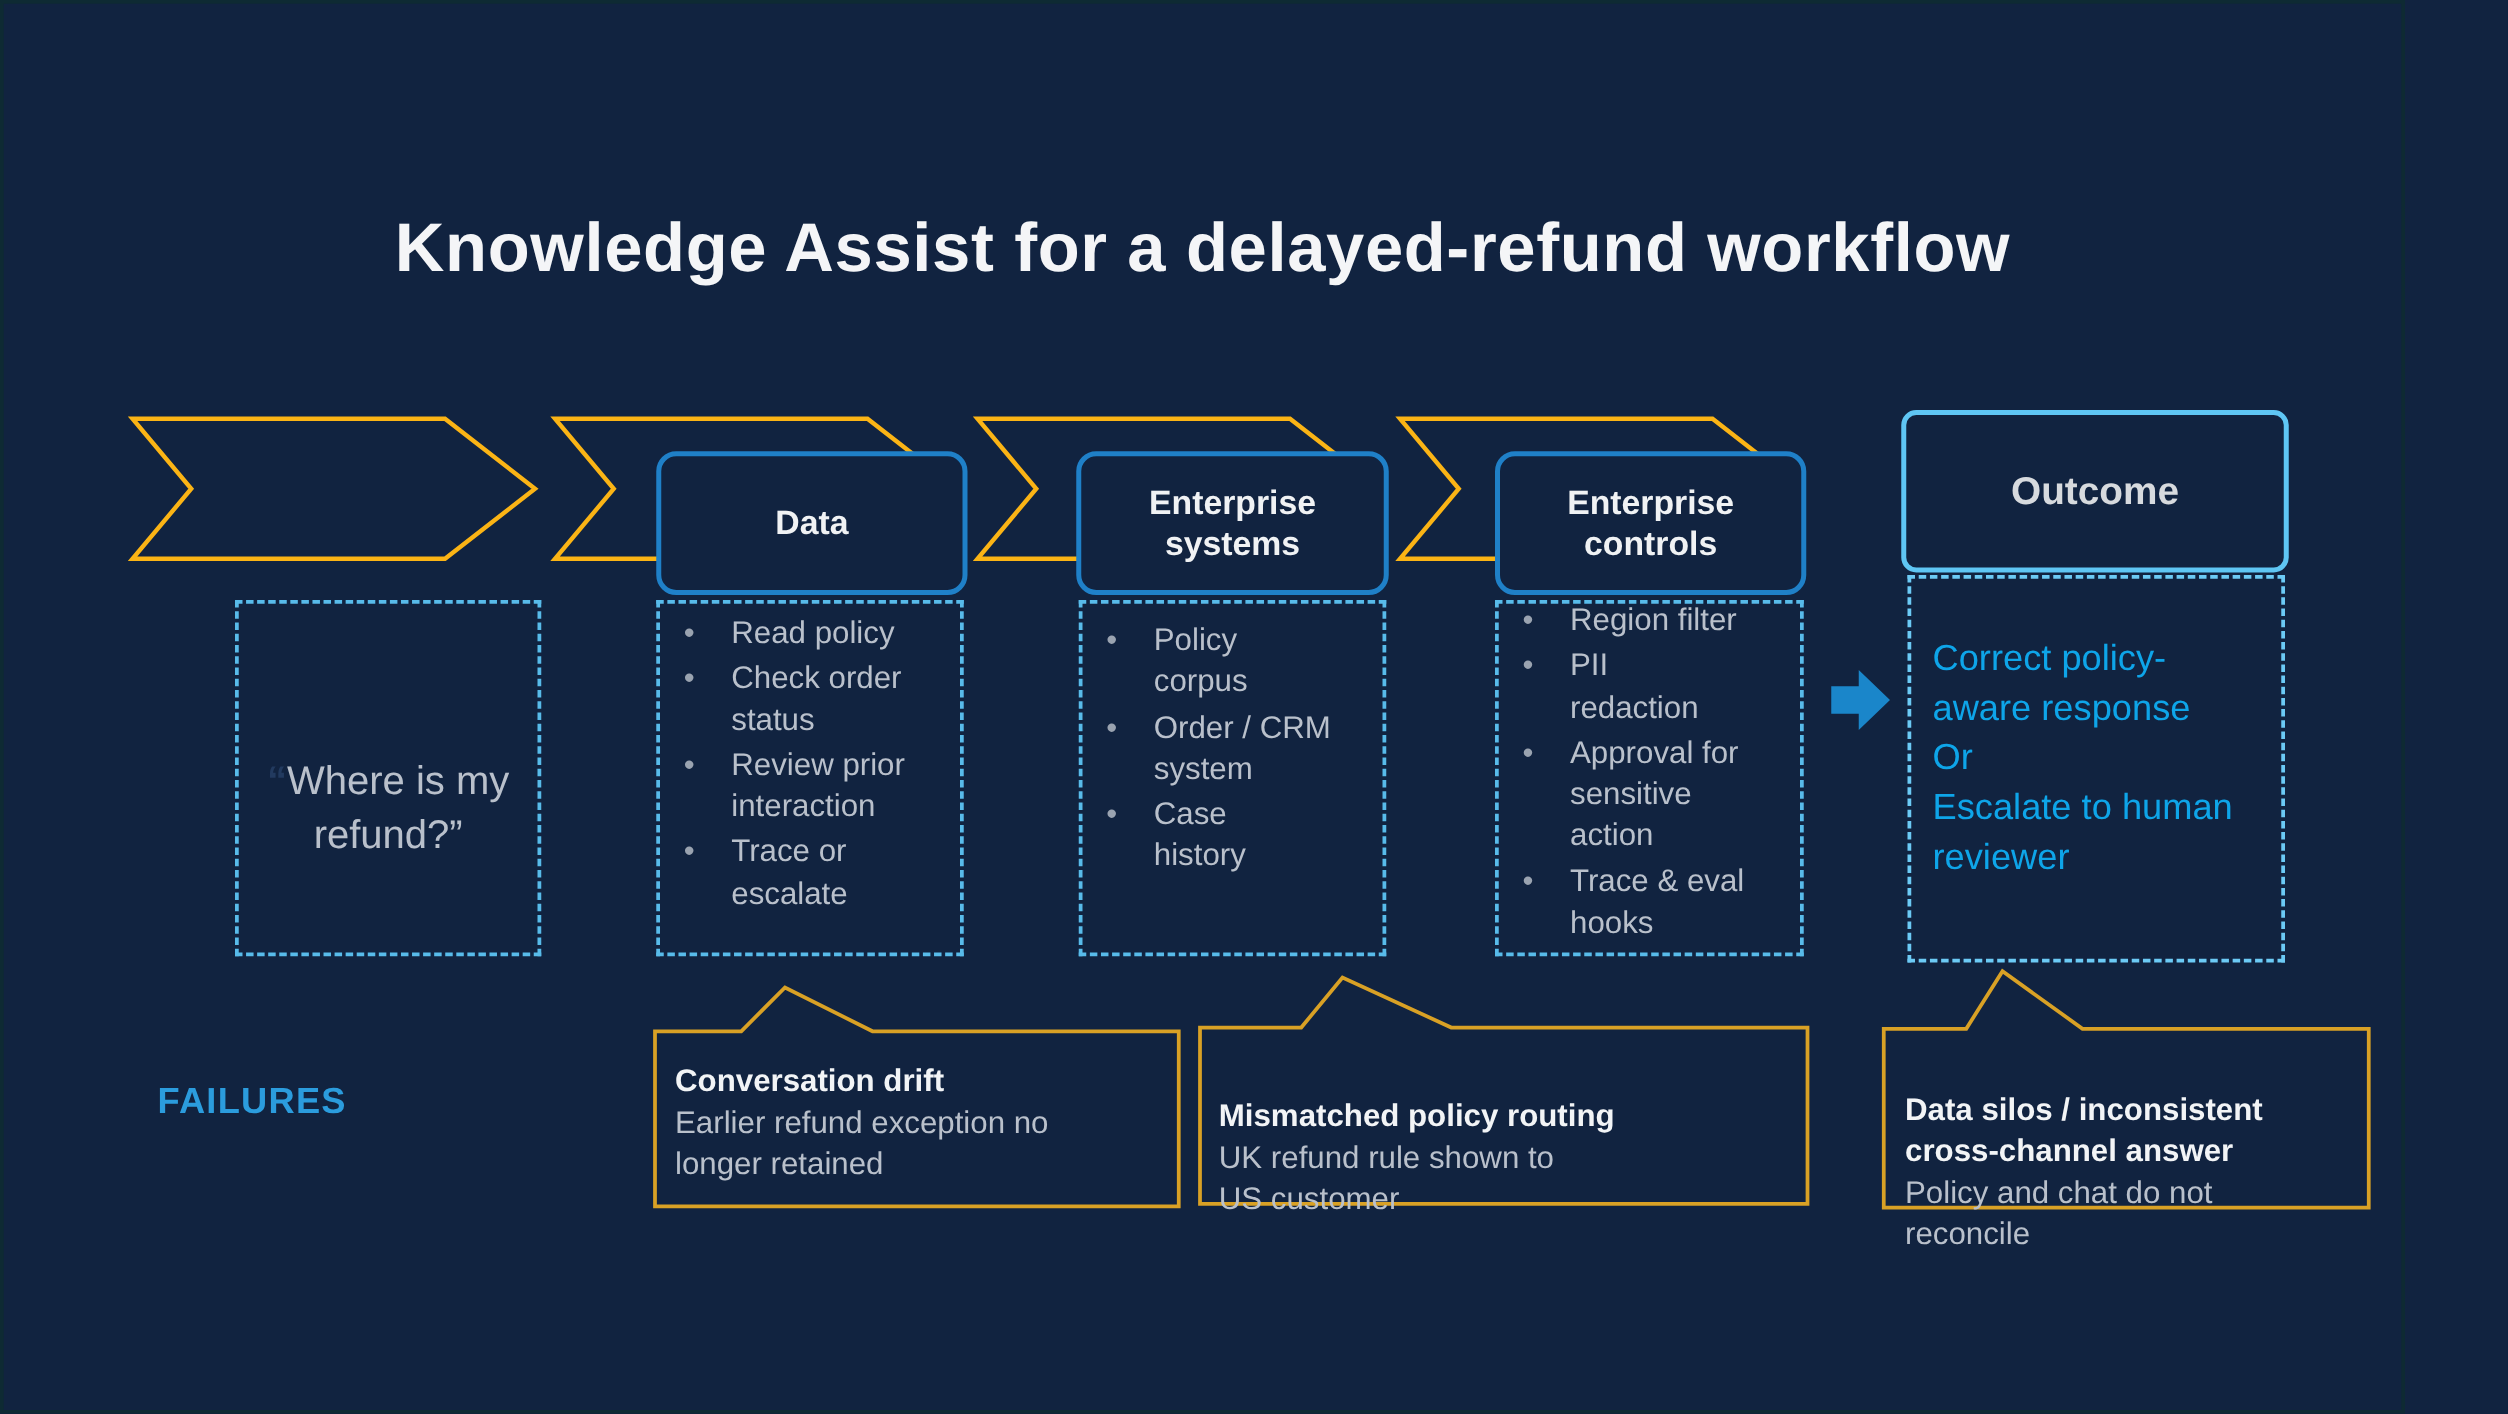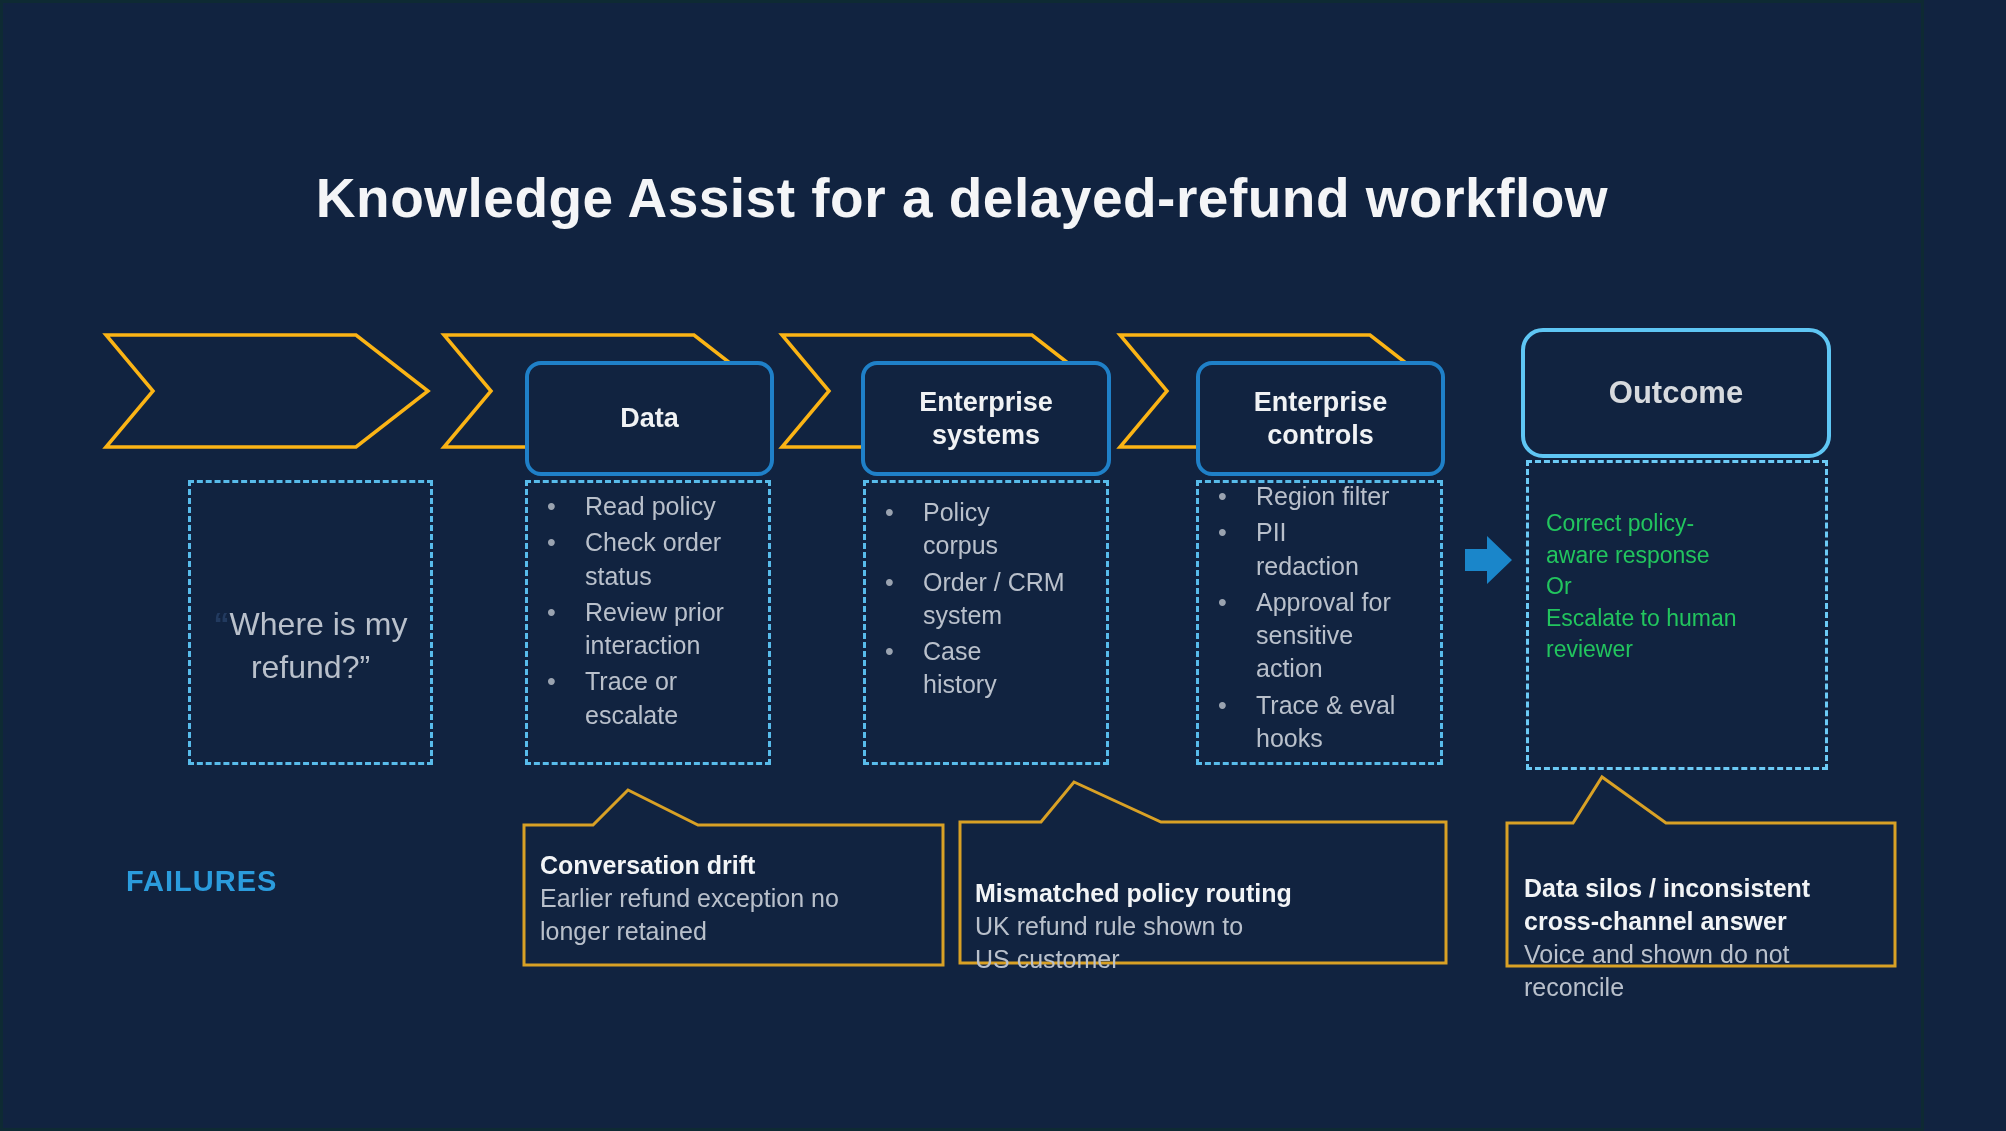--- a/index.html
+++ b/index.html
@@ -18,21 +18,21 @@
     border:4px solid #1f80c8;border-radius:16px;background:#112340;
     display:flex;align-items:center;justify-content:center;text-align:center;
     color:#f0f2f4;font-size:27px;font-weight:600;line-height:1.2;white-space:pre-line;
   }
   .head.customer{left:183px;width:250px;}
   .head.agent{left:522px;width:249px;}
   .head.systems{left:858px;width:250px;}
   .head.controls{left:1193px;width:249px;}
   .head.outcome{
     left:1518px;top:325px;width:310px;height:130px;
-    border-color:#5fc6f4;border-radius:22px;color:#d7dade;font-size:31px;font-weight:700;
+    border-color:#5fc6f4;border-radius:12px;color:#d7dade;font-size:31px;font-weight:700;
   }
   .dash{
     position:absolute;top:477px;height:285px;box-sizing:border-box;z-index:2;
     border:3px dashed #58bbea;
   }
   .dash.customer{left:185px;width:245px;}
   .dash.agent{left:522px;width:246px;}
   .dash.systems{left:860px;width:246px;}
   .dash.controls{left:1193px;width:247px;}
   .dash.outcome{left:1523px;top:457px;width:302px;height:310px;border-color:#6ccaf5;}
@@ -44,21 +44,21 @@
   .list-wrap.agent{left:522px;top:487px;width:246px;}
   .list-wrap.systems{left:860px;top:493px;width:246px;}
   .list-wrap.controls{left:1193px;top:477px;width:247px;}
   .quote{
     position:absolute;left:185px;top:557px;width:245px;z-index:4;text-align:center;
     color:#b9c0cb;font-size:32px;line-height:1.35;white-space:pre-line;
   }
   .quote .qo{color:#223a5f;font-weight:700;}
   .obody{
     position:absolute;left:1543px;top:505px;width:272px;z-index:4;
-    color:#22c55e;font-size:23px;line-height:1.37;white-space:pre-line;
+    color:#0ea5e9;font-size:29px;line-height:1.37;white-space:pre-line;
   }
   .fail-label{
     position:absolute;left:123px;top:862px;z-index:4;
     color:#2b9cdd;font-size:29px;font-weight:700;letter-spacing:1px;
   }
   .ctext{position:absolute;z-index:4;color:#b9c0cb;font-size:25px;line-height:1.32;white-space:pre-line;}
   .ctext .ct{display:block;color:#f2f4f6;font-weight:700;}
   .ctext.c1{left:537px;top:813px;width:392px;}
   .ctext.c2{left:972px;top:841px;width:462px;}
   .ctext.c3{left:1521px;top:836px;width:364px;}
@@ -182,17 +182,17 @@
   <div class="ctext c1">
     <span class="ct">Conversation drift</span><span class="cb">Earlier refund exception no
 longer retained</span>
   </div>
   <div class="ctext c2">
     <span class="ct">Mismatched policy routing</span><span class="cb">UK refund rule shown to
 US customer</span>
   </div>
   <div class="ctext c3">
     <span class="ct">Data silos / inconsistent
-cross-channel answer</span><span class="cb">Voice and shown do not
+cross-channel answer</span><span class="cb">Policy and chat do not
 reconcile</span>
   </div>
 
 </div>
 
 </body></html>

